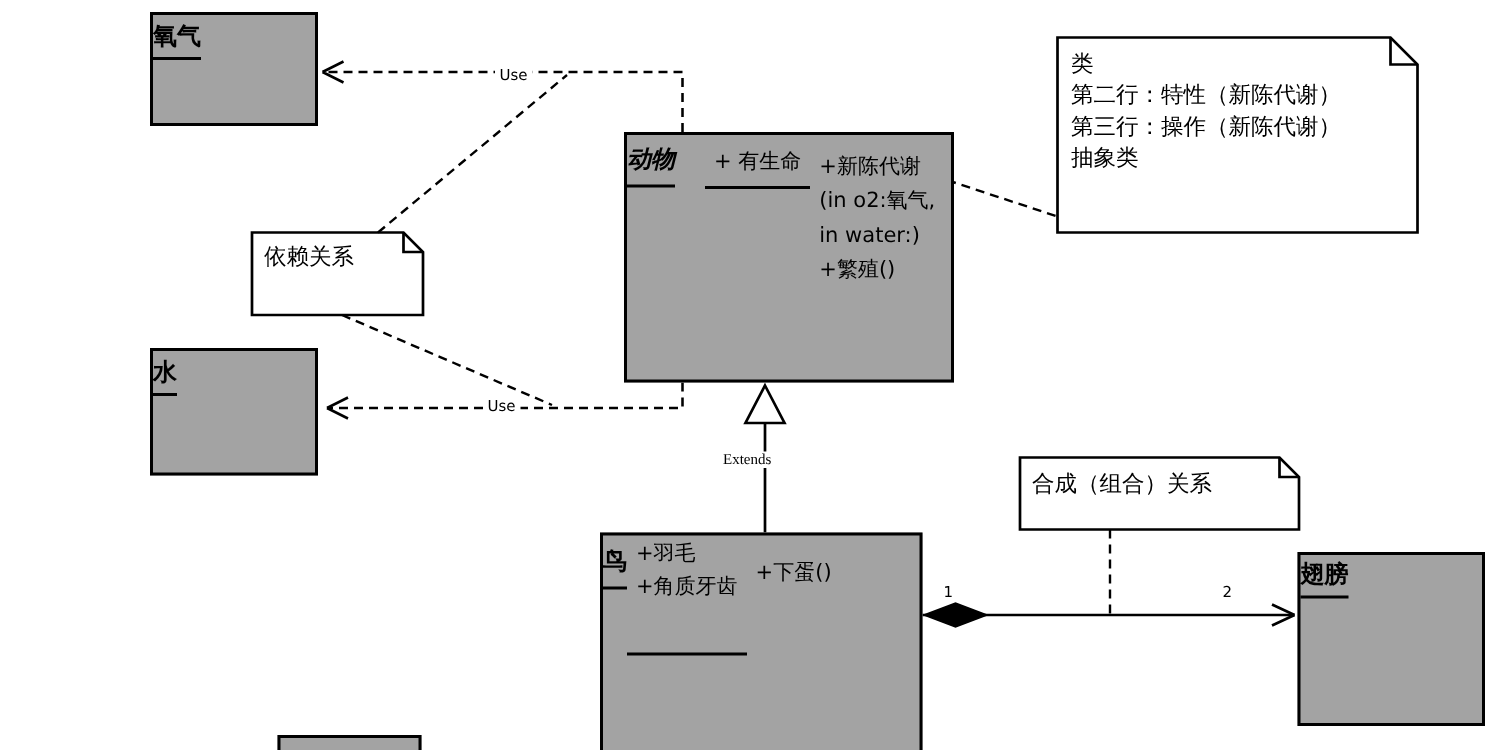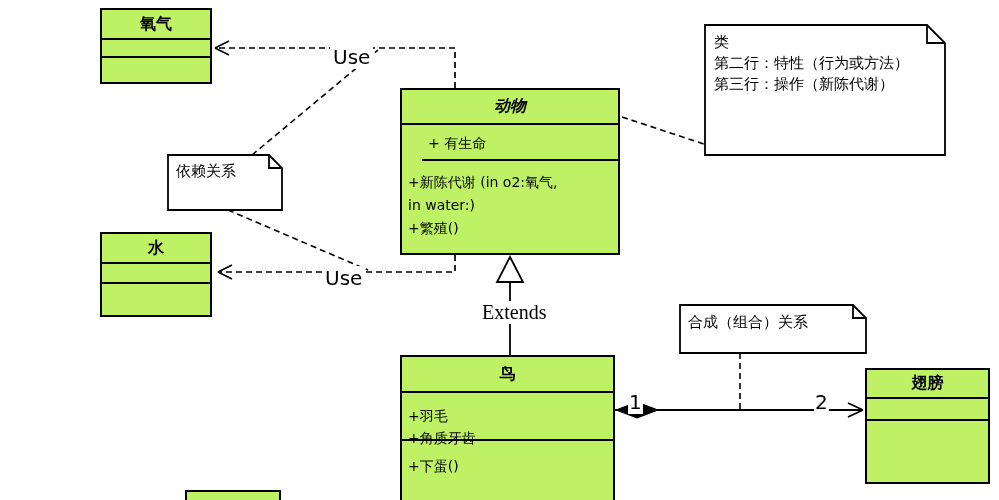--- a/index.html
+++ b/index.html
@@ -8,26 +8,26 @@
     width:999px; height:500px;
     overflow:hidden;
     background:#ffffff;
     font-family:"DejaVu Sans","Liberation Sans",sans-serif;
     color:#000;
   }
   #wires { position:absolute; left:0; top:0; width:999px; height:500px; }
 
   .cls {
     position:absolute;
-    background:#bef264;
+    background:#a3a3a3;
     border:2px solid #000;
     box-sizing:border-box;
     font-size:14px;
     display:flex;
-    flex-direction:column;
+    flex-direction:row;
   }
   .cls .hd {
     font-weight:bold;
     font-size:16px;
     text-align:center;
     border-bottom:2px solid #000;
     box-sizing:border-box;
     display:flex; align-items:center; justify-content:center;
     flex:0 0 auto;
   }
@@ -44,21 +44,21 @@
   .note-text {
     position:absolute;
     font-size:15px;
     line-height:21px;
     white-space:nowrap;
   }
   .lbl {
     position:absolute;
     background:#fff;
     padding:0 3px;
-    font-size:20px;
+    font-size:10px;
     white-space:nowrap;
   }
 </style>
 </head>
 <body>
 
 <div id="canvas">
 
   <svg id="wires" viewBox="0 0 999 500" xmlns="http://www.w3.org/2000/svg">
 
@@ -115,55 +115,56 @@
     <div class="sec" style="height:18px; padding:0;"></div>
     <div class="sec last"></div>
   </div>
 
   <div class="cls" style="left:100px; top:232px; width:112px; height:85px;">
     <div class="hd" style="height:30px;">水</div>
     <div class="sec" style="height:20px; padding:0;"></div>
     <div class="sec last"></div>
   </div>
 
-  <div class="cls" style="left:400px; top:88px; width:220px; height:167px;">
+  <div class="cls" style="left:416px; top:88px; width:220px; height:167px;">
     <div class="hd italic" style="height:35px;">动物</div>
     <div class="sec" style="height:36px; line-height:28px;margin-left:20px;">
       <div>+ 有生命</div>
     </div>
     <div class="sec last" style="padding-top:10px; line-height:23px;">
       <div>+新陈代谢 (in o2:氧气,</div>
       <div>in water:)</div>
       <div>+繁殖()</div>
     </div>
   </div>
 
   <div class="cls" style="left:400px; top:355px; width:215px; height:150px;">
     <div class="hd" style="height:36px;">鸟</div>
-    <div class="sec" style="height:48px; padding-top:12px;">
+    <div class="sec" style="height:80px; padding-top:1px;">
       <div>+羽毛</div>
       <div>+角质牙齿</div>
     </div>
     <div class="sec last" style="padding-top:14px;">
       <div>+下蛋()</div>
     </div>
   </div>
 
   <div class="cls" style="left:865px; top:368px; width:125px; height:116px;">
     <div class="hd" style="height:29px;">翅膀</div>
     <div class="sec" style="height:22px; padding:0;"></div>
     <div class="sec last"></div>
   </div>
 
   <div class="cls" style="left:185px; top:490px; width:96px; height:28px;"></div>
 
   <div class="note-text" style="left:714px; top:32px; width:225px;">
     <div>类</div>
-    <div>第二行：特性（行为或方法）</div>
+    <div>第二行：特性（新陈代谢）</div>
     <div>第三行：操作（新陈代谢）</div>
+    <div>抽象类</div>
   </div>
 
   <div class="note-text" style="left:176px; top:161px;">依赖关系</div>
 
   <div class="note-text" style="left:688px; top:312px;text-align:center;">合成（组合）关系</div>
 
   <span class="lbl" style="left:330px; top:45px;">Use</span>
   <span class="lbl" style="left:322px; top:266px;">Use</span>
   <span class="lbl" style="left:479px; top:301px;font-family:Liberation Serif, serif;">Extends</span>
   <span class="lbl" style="left:628px; top:390px; padding:0 1px;">1</span>

